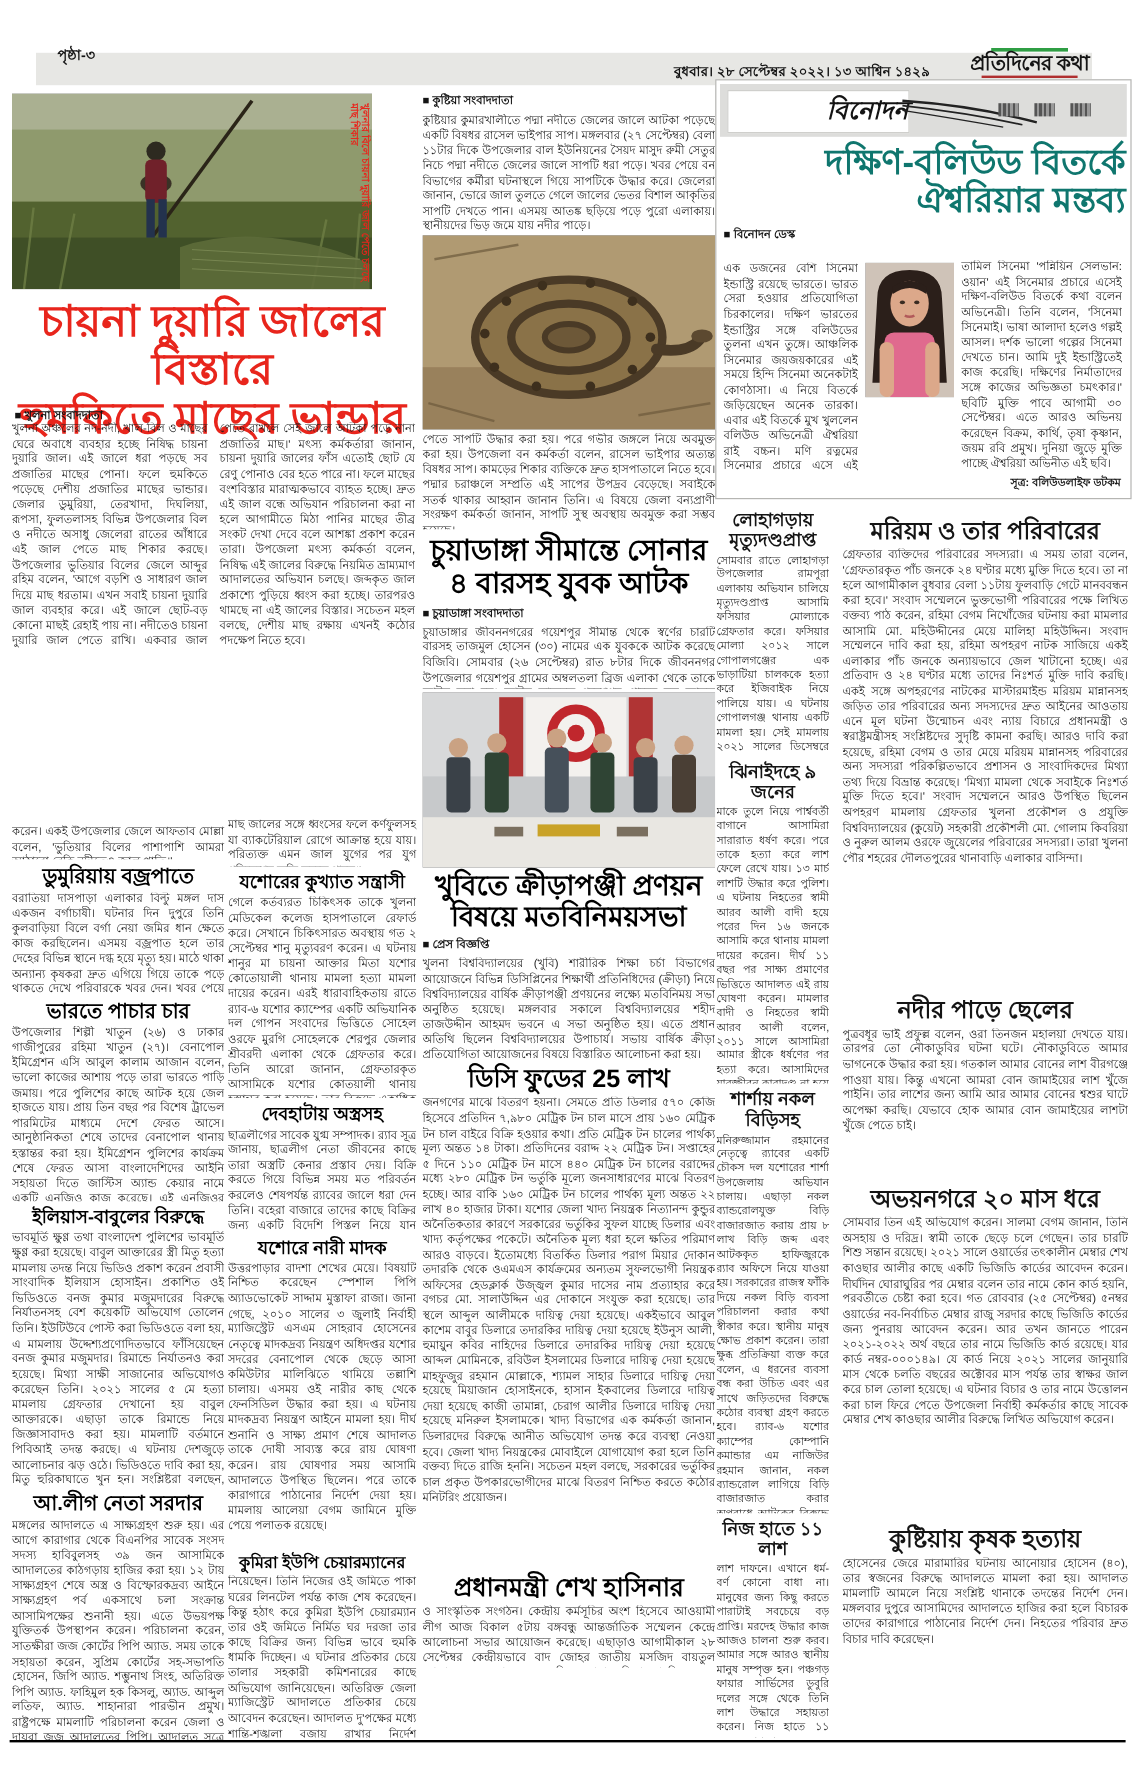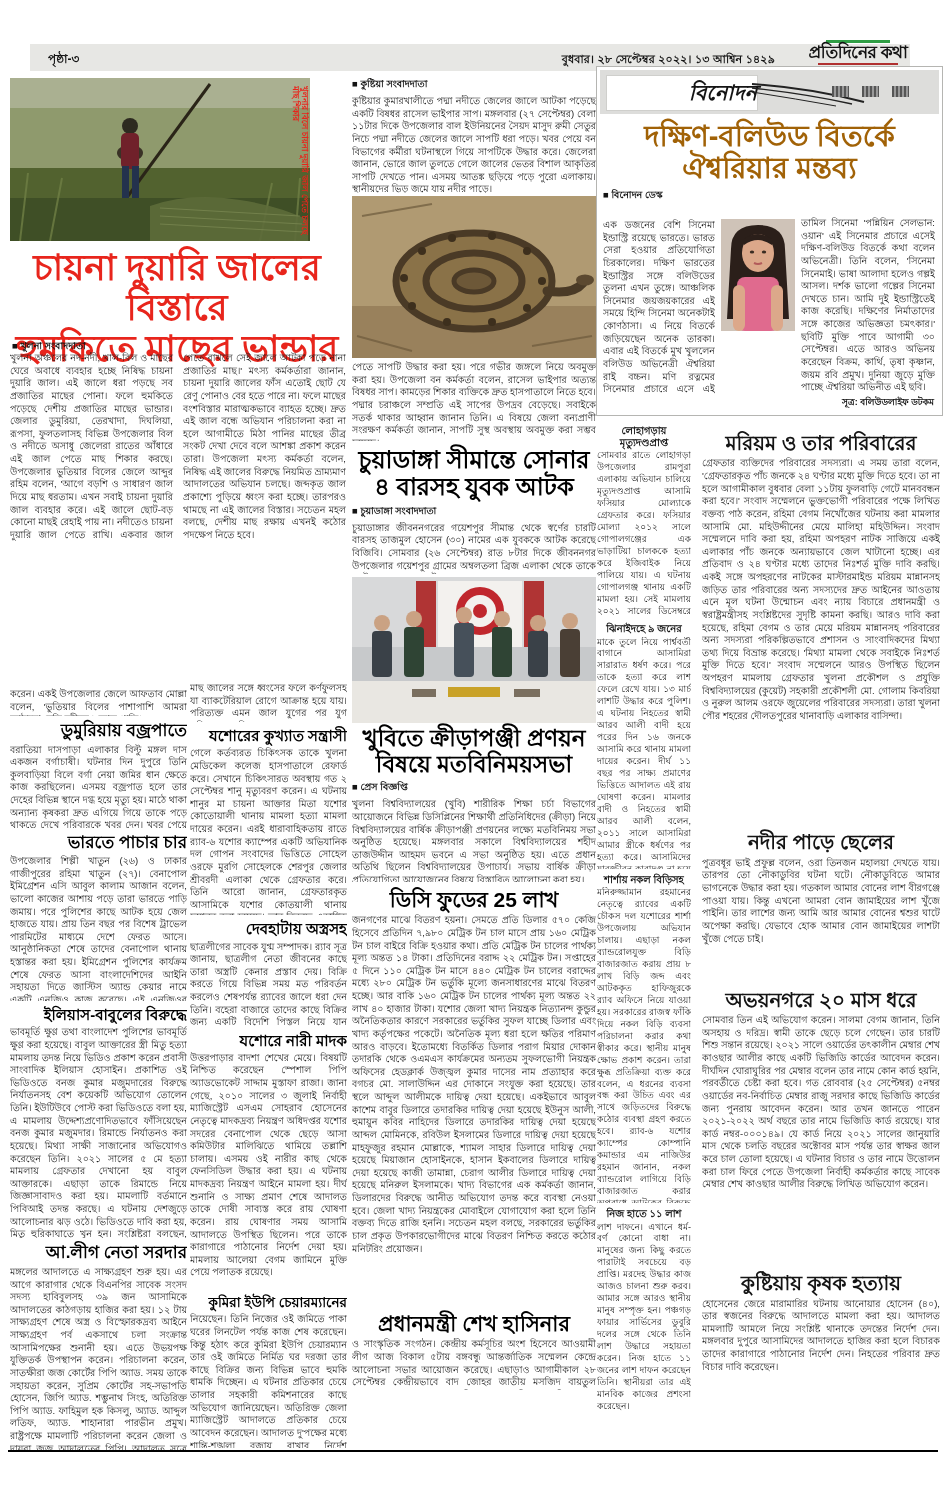--- a/index.html
+++ b/index.html
@@ -2,38 +2,38 @@
 <html><head>
 <meta charset="utf-8">
 <style>
   html,body{margin:0;padding:0;background:#f2f2f0;}
   .page{position:relative;width:945px;height:1485px;background:#ffffff;margin:0 auto;
         font-family:"Liberation Sans","DejaVu Sans",sans-serif;color:#141414;overflow:hidden;}
   .abs{position:absolute;}
 
   
   .topbar{position:absolute;left:30px;top:44px;width:880px;height:27px;background:#e7e7e4;}
-  .page-label{position:absolute;left:48px;top:50px;font-size:12px;font-weight:bold;}
+  .page-label{position:absolute;left:48px;top:37px;font-size:12px;font-weight:bold;}
   .date-line{position:absolute;right:170px;top:51px;font-size:11px;font-weight:bold;letter-spacing:.2px;}
   .masthead{position:absolute;right:28px;top:40px;width:118px;height:36px;text-align:center;}
   .masthead .mini{height:3px;background:#2f9e44;width:64px;margin:0 auto 1px;}
   .masthead .big{font-size:17px;font-weight:bold;letter-spacing:-0.5px;line-height:1.05;}
   .masthead .mini2{height:2px;background:#b03030;width:80px;margin:1px auto 0;}
 
   
   .body-text{font-size:9.5px;line-height:1.33;text-align:justify;color:#1d1d1d;overflow:hidden;}
   .byline{font-size:9.5px;font-weight:bold;margin:3px 0 3px;}
-  .h-sub{font-weight:bold;text-align:right;font-size:15px;line-height:1.15;margin:5px 0 3px;color:#000;}
+  .h-sub{font-weight:bold;text-align:center;font-size:15px;line-height:1.15;margin:5px 0 3px;color:#000;}
   .h-sub:empty{display:none;}
   .h-mid{font-weight:bold;font-size:26px;line-height:1.12;color:#000;}
   .h-mid-c{font-weight:bold;font-size:24px;line-height:1.12;color:#000;text-align:center;}
   .h-one{font-weight:bold;font-size:21px;line-height:1.1;color:#000;text-align:center;margin:6px 0 3px;}
   .lead-head{color:#e8251c;font-weight:bold;font-size:36px;line-height:1.12;text-align:center;}
-  .ent-head{color:#a16207;font-weight:bold;font-size:29px;line-height:1.12;text-align:center;}
-  .h-col4{font-weight:bold;font-size:10px;line-height:1.15;text-align:center;margin:5px 0 2px;}
+  .ent-head{color:#0f766e;font-weight:bold;font-size:29px;line-height:1.12;text-align:right;}
+  .h-col4{font-weight:bold;font-size:15px;line-height:1.15;text-align:center;margin:5px 0 2px;}
   .h-col5{font-weight:bold;font-size:20px;line-height:1.12;text-align:center;margin:6px 0 3px;}
 
   
   .photo{position:relative;overflow:hidden;background:#999;}
   .vcap{position:absolute;right:1px;top:8px;color:#e8251c;font-size:8.5px;font-weight:bold;
         writing-mode:vertical-rl;height:150px;overflow:hidden;line-height:1.1;}
   .ent-box{position:absolute;left:596px;top:66px;width:345px;height:348px;border:1px solid #b5b5b2;background:#fff;}
   .ent-banner{position:relative;margin:3px;height:44px;background:#dddddb;}
   .ent-logo{position:absolute;left:6px;top:5px;width:150px;height:34px;background:#fff;border:1px solid #cfcfcc;
             font-size:21px;font-weight:bold;font-style:italic;text-align:right;line-height:34px;}

